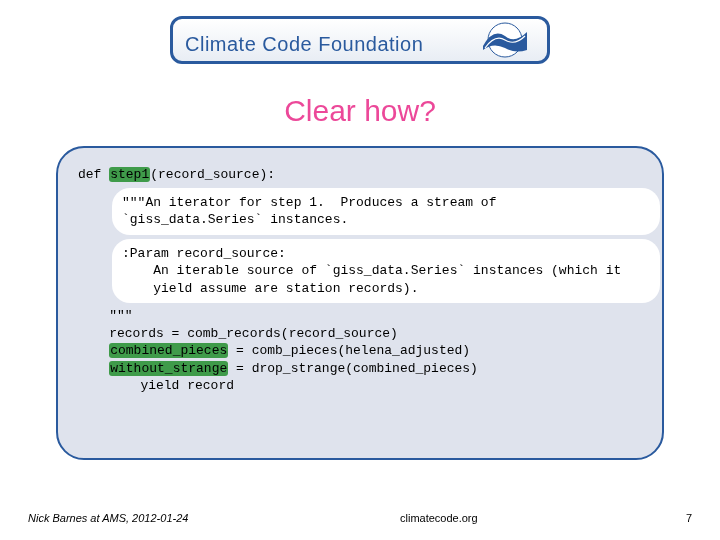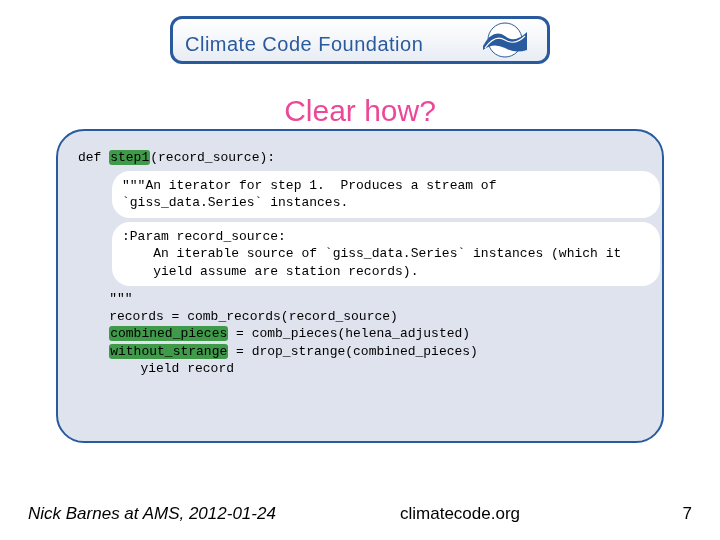--- a/index.html
+++ b/index.html
@@ -44,21 +44,21 @@
     top: 94px;
     left: 0;
     right: 0;
     text-align: center;
     font-size: 30px;
     font-weight: 400;
     color: #ec4899;
   }
   .code-box {
     position: absolute;
-    top: 129px;
+    top: 146px;
     left: 56px;
     width: 608px;
     height: 314px;
     border: 2px solid #2a5a9e;
     border-radius: 28px;
     background: #dfe3ed;
     padding: 18px 8px 14px 20px;
     font-family: "Courier New", monospace;
     font-size: 13px;
     line-height: 1.35;
@@ -78,21 +78,21 @@
     padding: 0 1px;
   }
   .footer {
     position: absolute;
     bottom: 16px;
     left: 28px;
     right: 28px;
     display: flex;
     justify-content: space-between;
     align-items: baseline;
-    font-size: 17px;
+    font-size: 11px;
     color: #000;
   }
   .footer-left { font-style: italic; }
   .footer-center { position: absolute; left: 50%; transform: translateX(40px); font-style: normal; }
   .footer-right { font-style: normal; }
 </style>
 </head>
 <body>
 
 <div class="logo-wrap">

